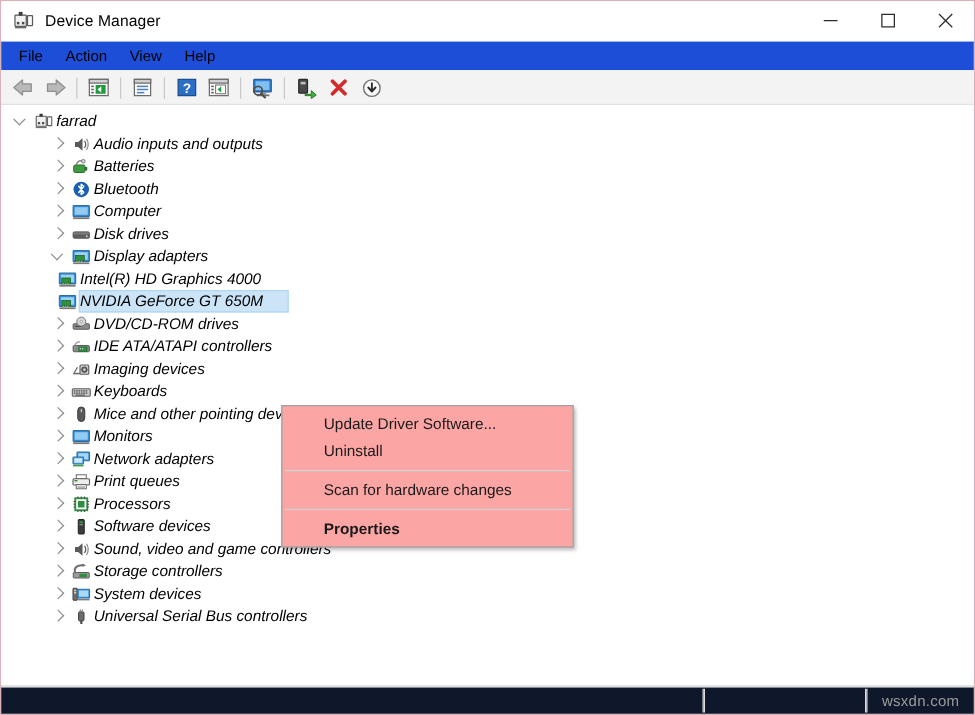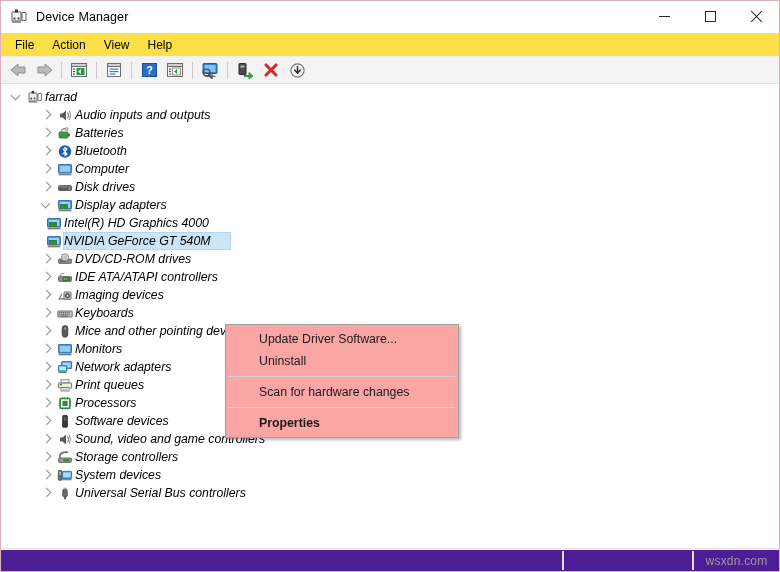--- a/index.html
+++ b/index.html
@@ -71,21 +71,21 @@
   .cap-close-glyph::before { transform: rotate(45deg); }
   .cap-close-glyph::after  { transform: rotate(-45deg); }
 
   
   .menubar {
     height: 23px;
     flex: 0 0 23px;
     display: flex;
     align-items: center;
     padding-left: 5px;
-    background: #fde047;
+    background: #1d4ed8;
   }
   .menu-item {
     font-size: 12px;
     color: #000000;
     padding: 2px 9px;
     line-height: 16px;
     cursor: default;
   }
 
   
@@ -204,21 +204,21 @@
     background: #d2d2d2;
     margin: 4px 2px 4px 2px;
   }
 
   
   .statusbar {
     flex: 0 0 21px;
     height: 21px;
     display: flex;
     align-items: center;
-    background: #4c1d95;
+    background: #0f172a;
     border-top: 1px solid #ffffff;
   }
   .sb-pane {
     height: 19px;
     border-left: 1px solid #dcdcdc;
     border-right: 1px solid #dcdcdc;
     display: flex;
     align-items: center;
     font-size: 11.5px;
     color: #5a5a5a;
@@ -498,21 +498,21 @@
           <svg class="ico" viewBox="0 0 16 15">
             <rect x="1.5" y="2.5" width="13" height="8.6" rx="0.6" fill="#3b93d9" stroke="#2e6ea3" stroke-width="0.9"></rect>
             <rect x="2.8" y="3.8" width="10.4" height="6" fill="#9ed2f5"></rect>
             <rect x="3.4" y="6.4" width="7" height="4.2" fill="#2f8f3f" stroke="#1f6b2b" stroke-width="0.7"></rect>
             <rect x="4.2" y="10.6" width="1" height="1.4" fill="#d8b400"></rect>
             <rect x="6" y="10.6" width="1" height="1.4" fill="#d8b400"></rect>
             <rect x="7.8" y="10.6" width="1" height="1.4" fill="#d8b400"></rect>
             <rect x="1.5" y="11.9" width="13" height="1.4" fill="#7a7a7a"></rect>
           </svg>
         </span>
-        <span class="label">NVIDIA GeForce GT 540M</span>
+        <span class="label">NVIDIA GeForce GT 650M</span>
       </div>
 
       <div class="row depth1">
         <span class="chev chev-collapsed">
             <span class="chev-glyph"></span>
           </span>
         <span class="icon">
           <svg class="ico" viewBox="0 0 16 15">
             <rect x="1.5" y="7" width="13" height="4.4" rx="0.8" fill="#8c8c8c" stroke="#5c5c5c" stroke-width="0.8"></rect>
             <rect x="3" y="8.6" width="6" height="1" fill="#4a4a4a"></rect>

